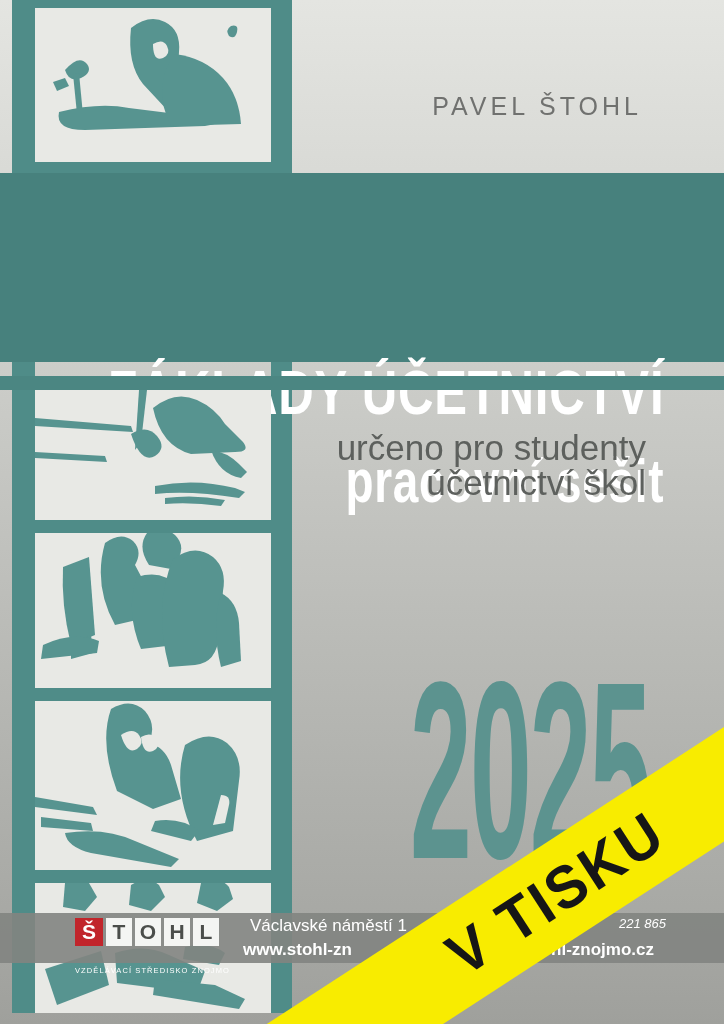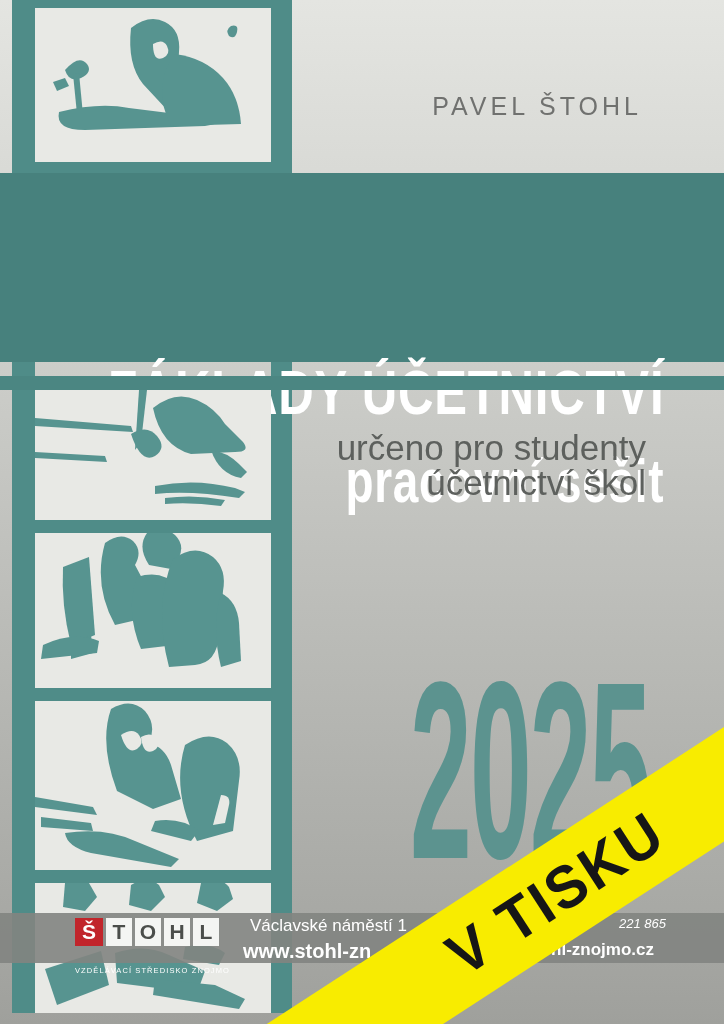--- a/index.html
+++ b/index.html
@@ -48,21 +48,21 @@
   
   .footer-bar{position:absolute;left:0;top:913px;width:724px;height:50px;background:rgba(130,132,129,0.90);}
   .logo{position:absolute;left:75px;top:918px;width:144px;}
   .logo-row{display:flex;gap:3px;}
   .logo-sq{width:26px;height:28px;background:#f4f5f3;display:flex;align-items:center;justify-content:center;
     font-size:21px;font-weight:700;color:#4b4e4b;}
   .logo-sq.red{width:28px;background:#c1252b;color:#ffffff;}
   .logo-caption{margin-top:20px;font-size:7.5px;letter-spacing:1.1px;color:#ffffff;white-space:nowrap;text-align:center;}
   .addr1-left{position:absolute;left:250px;top:916px;font-size:17px;color:#ffffff;white-space:nowrap;}
   .addr1-right{position:absolute;right:58px;top:916px;font-size:13px;color:#ffffff;white-space:nowrap;font-style:italic;}
-  .addr2-left{position:absolute;left:243px;top:940px;font-size:20px;font-weight:700;color:#ffffff;white-space:nowrap;}
+  .addr2-left{position:absolute;left:243px;top:940px;font-size:17px;font-weight:700;color:#ffffff;white-space:nowrap;}
   .addr2-right{position:absolute;right:70px;top:940px;font-size:17px;font-weight:700;color:#ffffff;white-space:nowrap;}
   
   .ribbon{
     position:absolute;left:92px;top:900px;width:760px;height:96px;
     background:#f8ec00;transform:rotate(-33deg);z-index:50;
   }
   .ribbon-label{
     position:absolute;left:480px;top:50%;transform:translate(-50%,-50%) scaleX(0.95);
     font-size:60px;font-weight:700;color:#161616;letter-spacing:3px;white-space:nowrap;
   }

